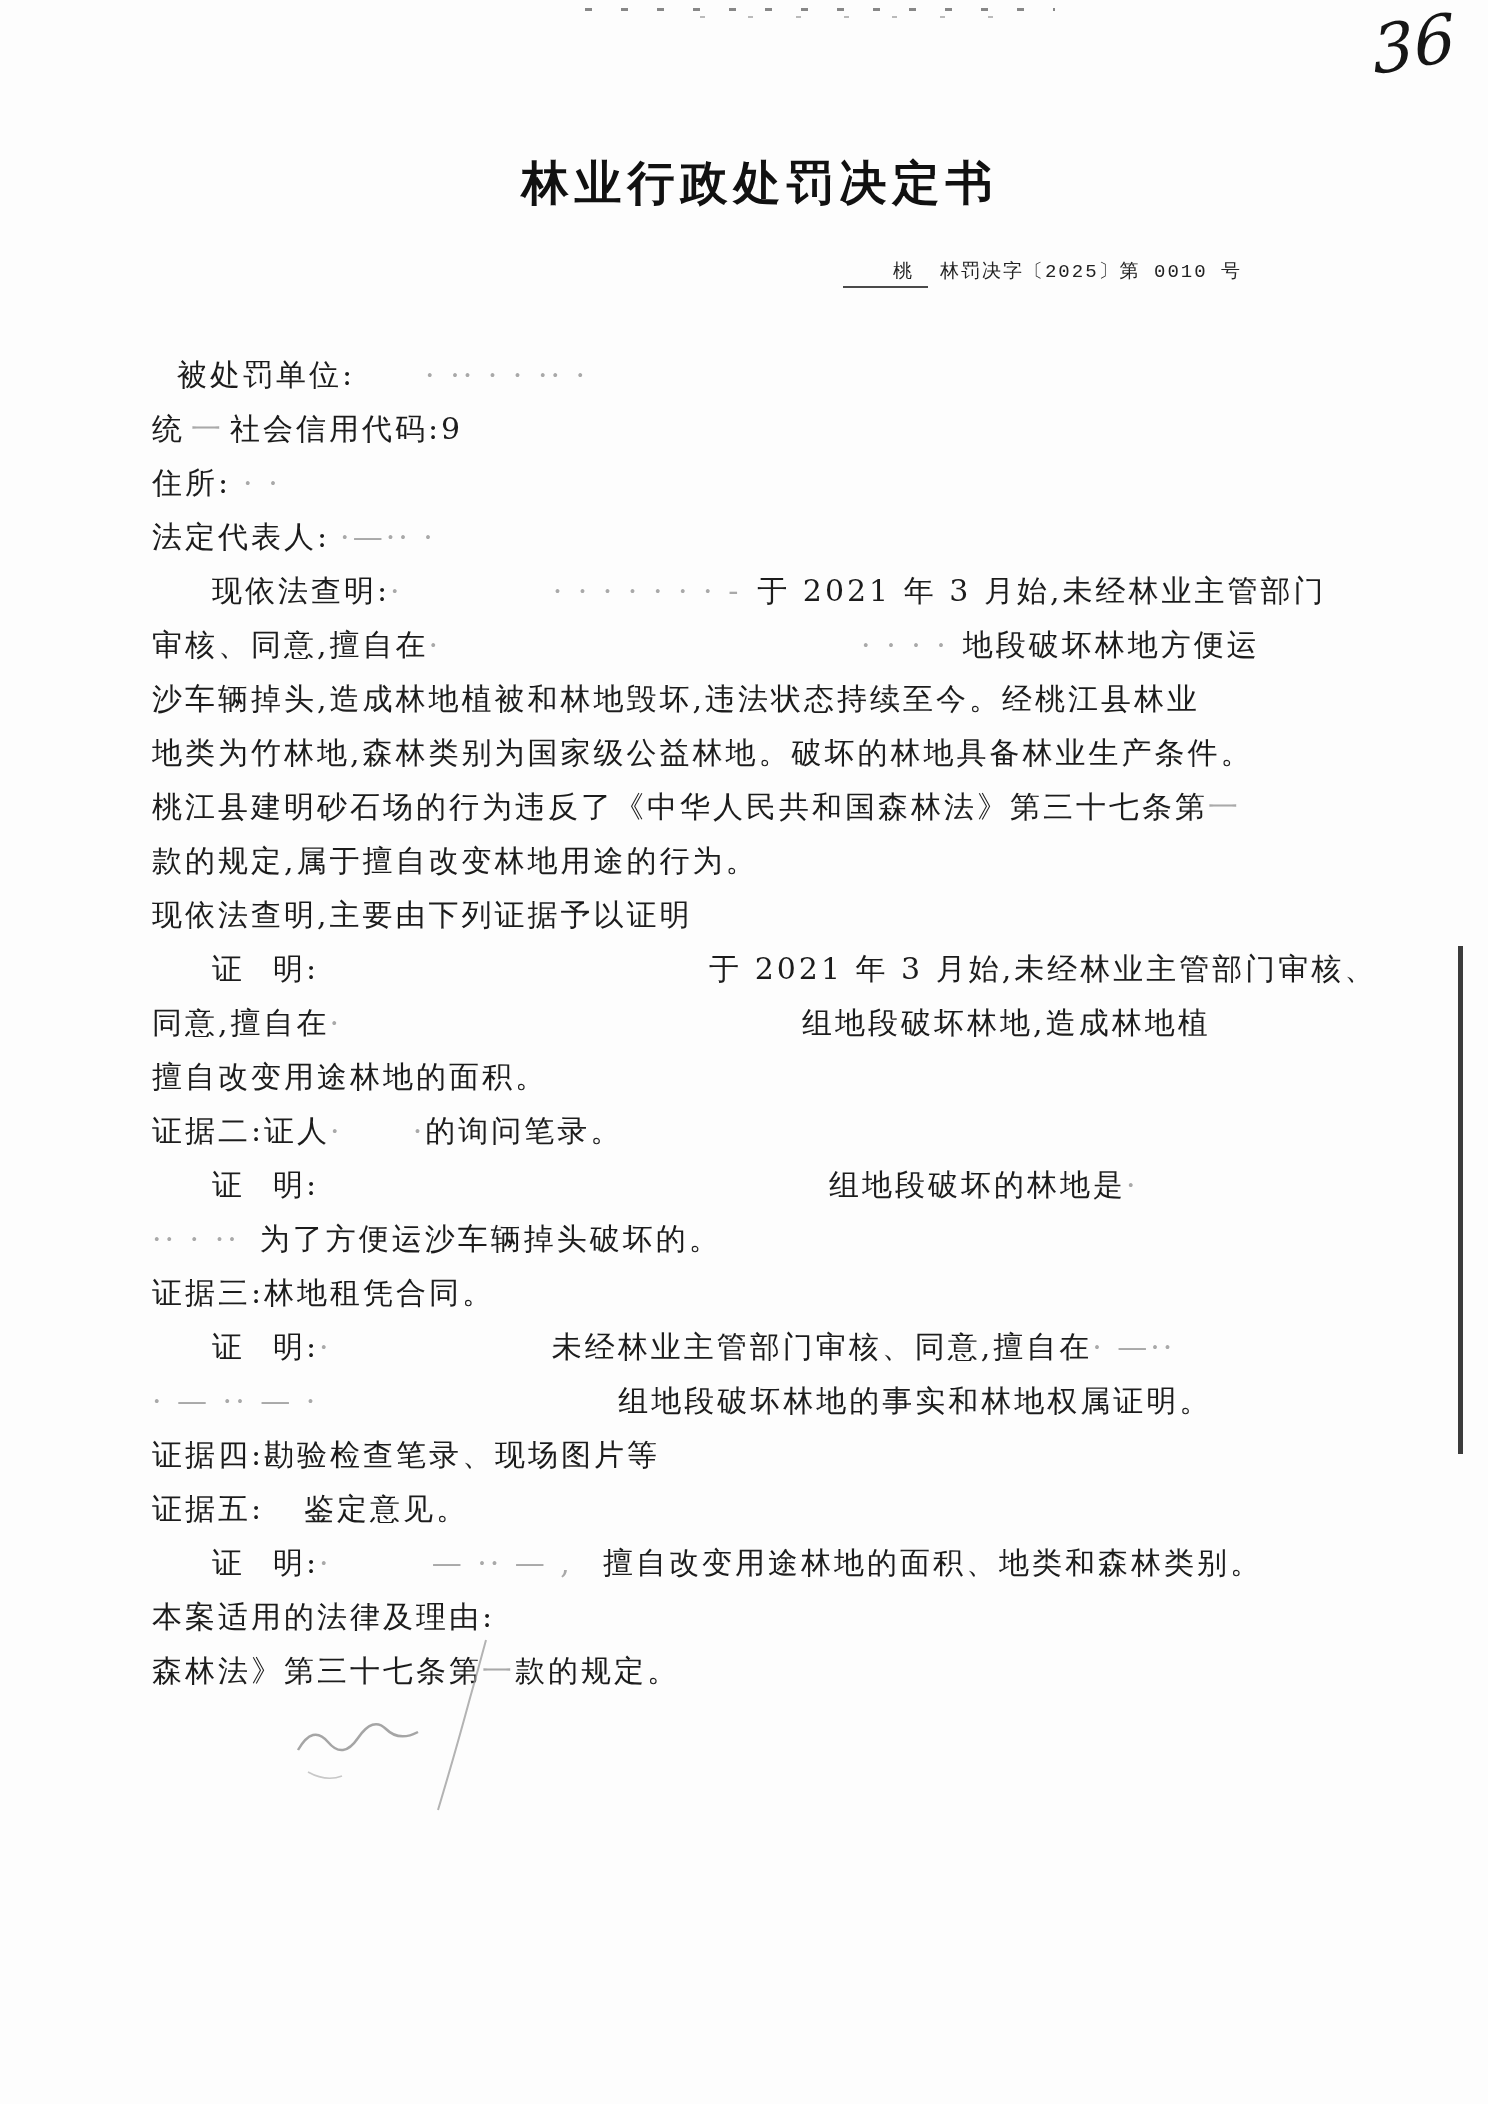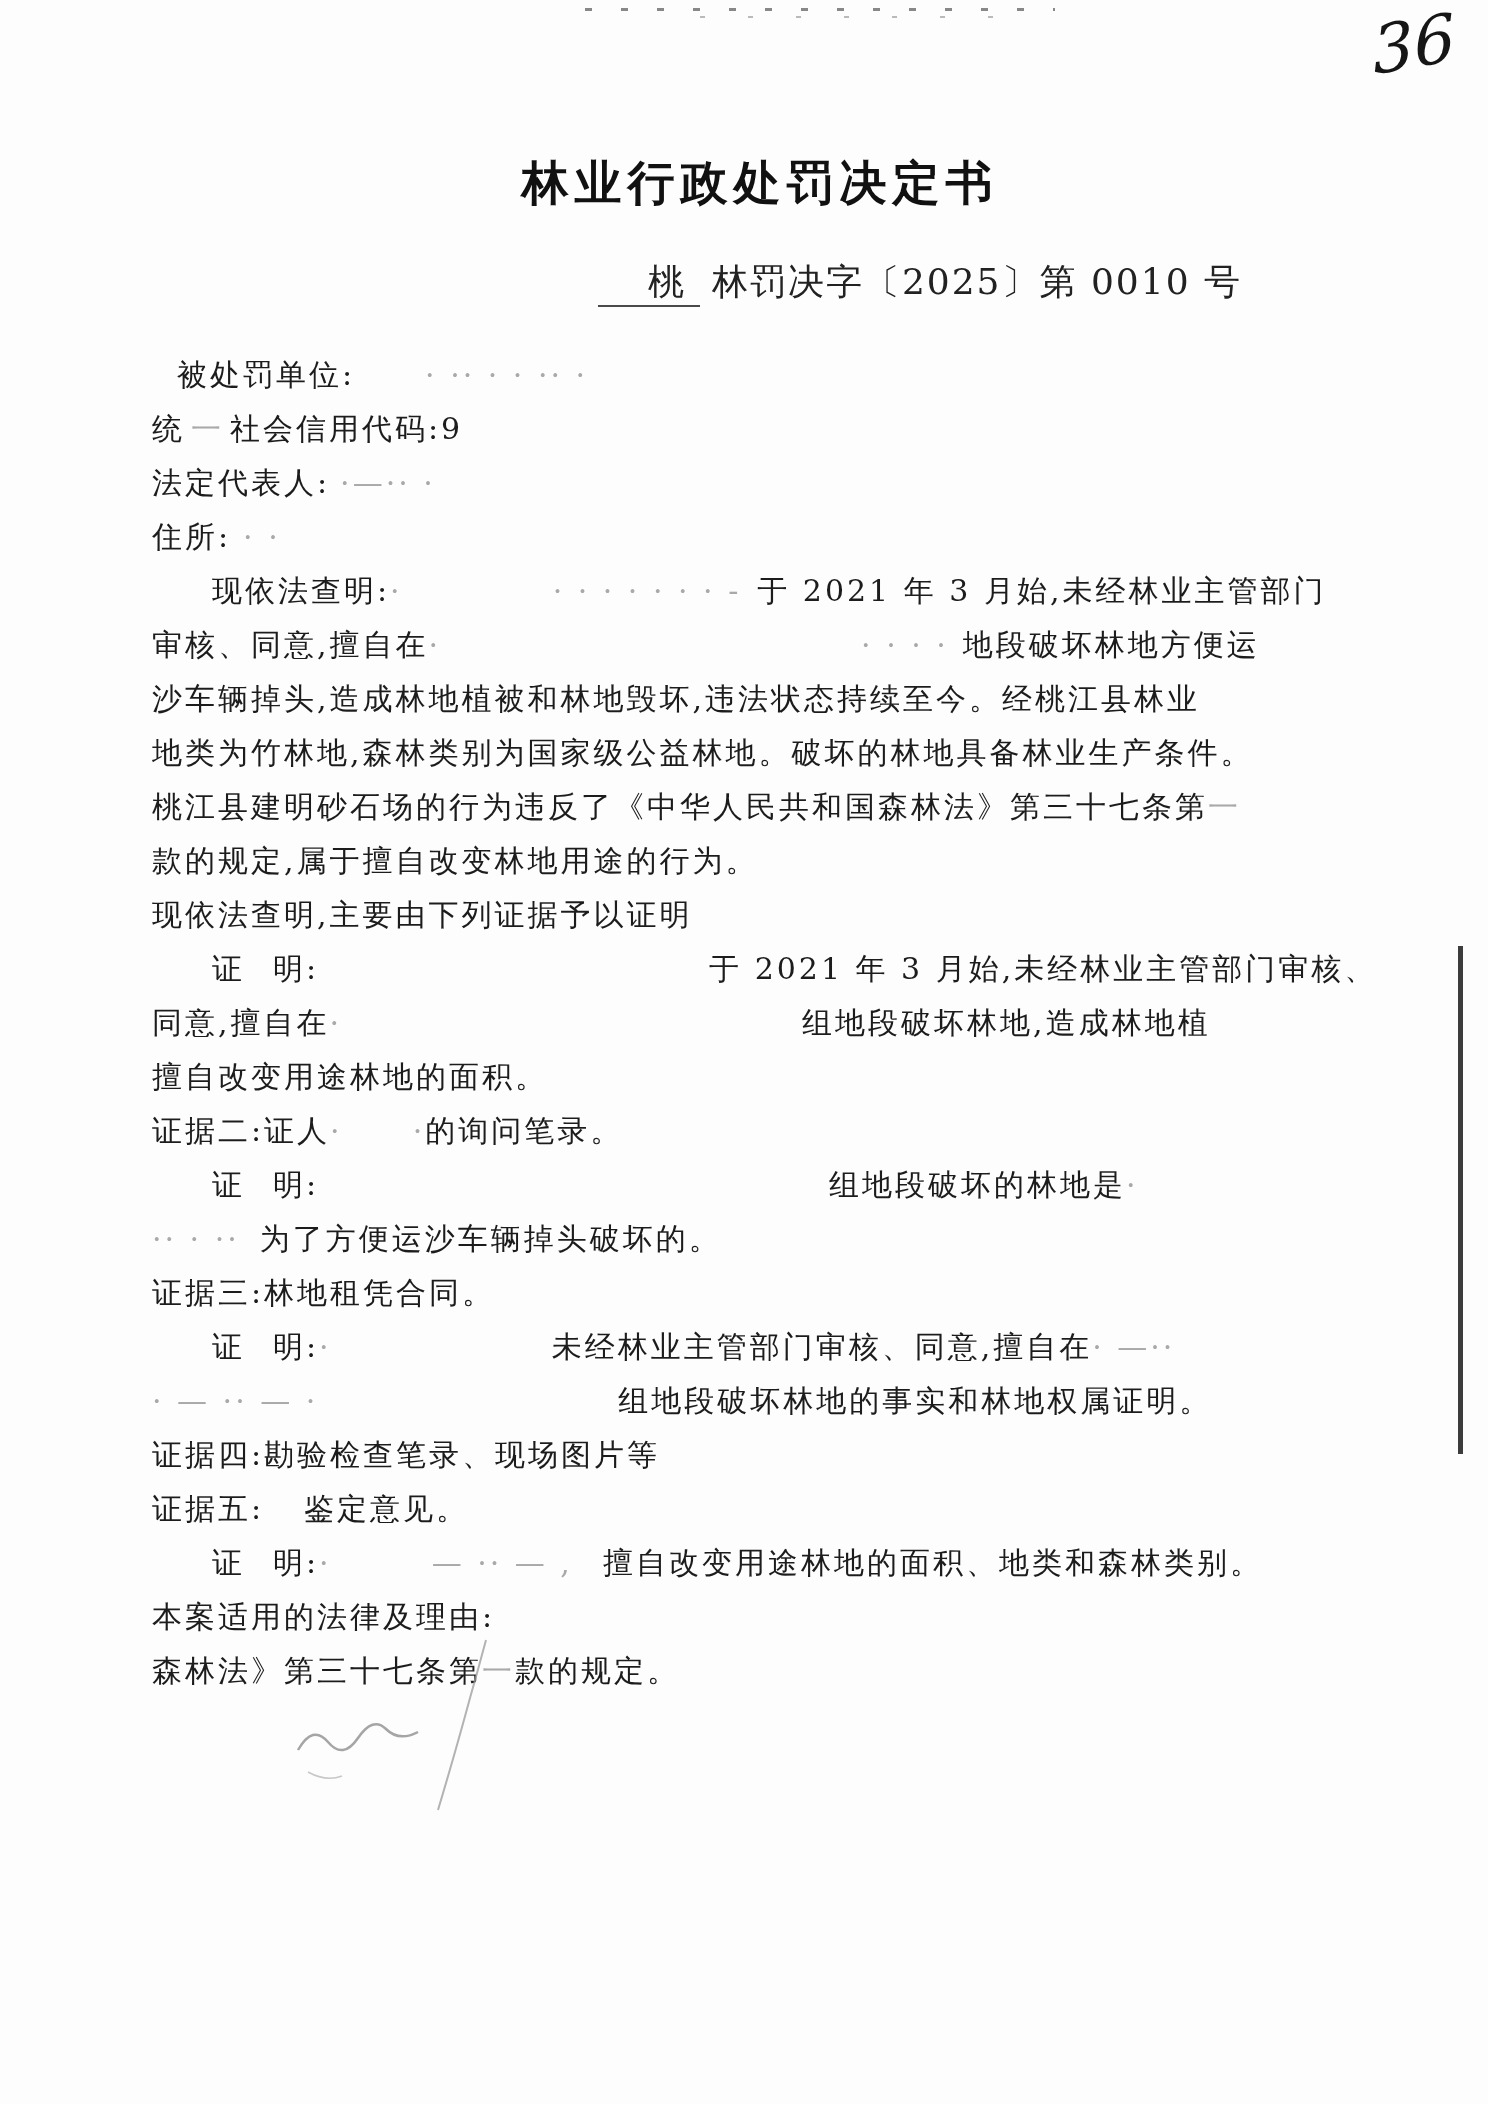--- a/index.html
+++ b/index.html
@@ -17,22 +17,22 @@
     position:absolute;left:1372px;top:6px;font-size:66px;font-style:italic;
     transform:rotate(-10deg) skewX(-6deg);color:#161616;
     font-family:"DejaVu Serif","Liberation Serif",serif;
   }
   .title{
     position:absolute;top:136px;left:0;width:100%;margin:16px;text-align:center;
     font-family:"DejaVu Sans","Liberation Sans",sans-serif;font-weight:bold;
     font-size:47px;letter-spacing:6px;color:#111;
   }
   .docnum{
-    position:absolute;top:258px;right:246px;font-size:36px;letter-spacing:2px;
-    white-space:nowrap;color:#222;
+    position:absolute;top:258px;right:246px;font-size:19px;letter-spacing:2px;
+    white-space:nowrap;color:#222;font-family:Liberation Mono, monospace;
   }
   .docnum .u{border-bottom:2px solid #4a4a4a;padding:0 14px 3px 50px;margin-right:12px;}
   .doc-body{position:absolute;left:152px;top:348px;width:1210px;}
   .line{height:54px;line-height:54px;font-size:30px;letter-spacing:3px;white-space:nowrap;}
   .gap{display:inline-block;height:1px;vertical-align:middle;}
   .faint{color:#a9a9a9;}
   .txt{color:#1c1c1c;}
   .edge-line{position:absolute;left:1458px;top:946px;width:5px;height:508px;background:#3c3c3c;}
   .scribble{position:absolute;left:268px;top:1632px;width:260px;height:195px;}
 </style>
@@ -48,22 +48,22 @@
 
   <h1 class="title">林业行政处罚决定书</h1>
 
   <div class="docnum">
     <span class="u">桃</span><span>林罚决字〔2025〕第 0010 号</span>
   </div>
 
   <div class="doc-body">
       <div class="line"><span class="gap" style="width: 25px;"></span><span class="txt">被处罚单位:</span><span class="gap" style="width: 70px;"></span><span class="faint">· ·· ·  · ·· ·</span></div>
       <div class="line"><span class="txt">统</span><span class="gap" style="width: 6px;"></span><span class="faint">一</span><span class="gap" style="width: 6px;"></span><span class="txt">社会信用代码:9</span></div>
+      <div class="line"><span class="txt">住所:</span><span class="gap" style="width: 12px;"></span><span class="faint">· ·</span></div>
       <div class="line"><span class="txt">法定代表人:</span><span class="gap" style="width: 10px;"></span><span class="faint">·—·· ·</span></div>
-      <div class="line"><span class="txt">住所:</span><span class="gap" style="width: 12px;"></span><span class="faint">· ·</span></div>
       <div class="line"><span class="gap" style="width: 60px;"></span><span class="txt">现依法查明:</span><span class="faint">·</span><span class="gap" style="width: 150px;"></span><span class="faint">· · · · · · · -</span><span class="gap" style="width: 16px;"></span><span class="txt">于 2021 年 3 月始,未经林业主管部门</span></div>
       <div class="line"><span class="txt">审核、同意,擅自在</span><span class="faint">·</span><span class="gap" style="width: 420px;"></span><span class="faint">· · · ·</span><span class="gap" style="width: 14px;"></span><span class="txt">地段破坏林地方便运</span></div>
       <div class="line"><span class="txt">沙车辆掉头,造成林地植被和林地毁坏,违法状态持续至今。经桃江县林业</span></div>
       <div class="line"><span class="txt">地类为竹林地,森林类别为国家级公益林地。破坏的林地具备林业生产条件。</span></div>
       <div class="line"><span class="txt">桃江县建明砂石场的行为违反了《中华人民共和国森林法》第三十七条第</span><span class="faint">一</span></div>
       <div class="line"><span class="txt">款的规定,属于擅自改变林地用途的行为。</span></div>
       <div class="line"><span class="txt">现依法查明,主要由下列证据予以证明</span></div>
       <div class="line"><span class="gap" style="width: 60px;"></span><span class="txt">证</span><span class="gap" style="width: 28px;"></span><span class="txt">明:</span><span class="gap" style="width: 390px;"></span><span class="txt">于 2021 年 3 月始,未经林业主管部门审核、</span></div>
       <div class="line"><span class="txt">同意,擅自在</span><span class="faint">·</span><span class="gap" style="width: 460px;"></span><span class="txt">组地段破坏林地,造成林地植</span></div>
       <div class="line"><span class="txt">擅自改变用途林地的面积。</span></div>

